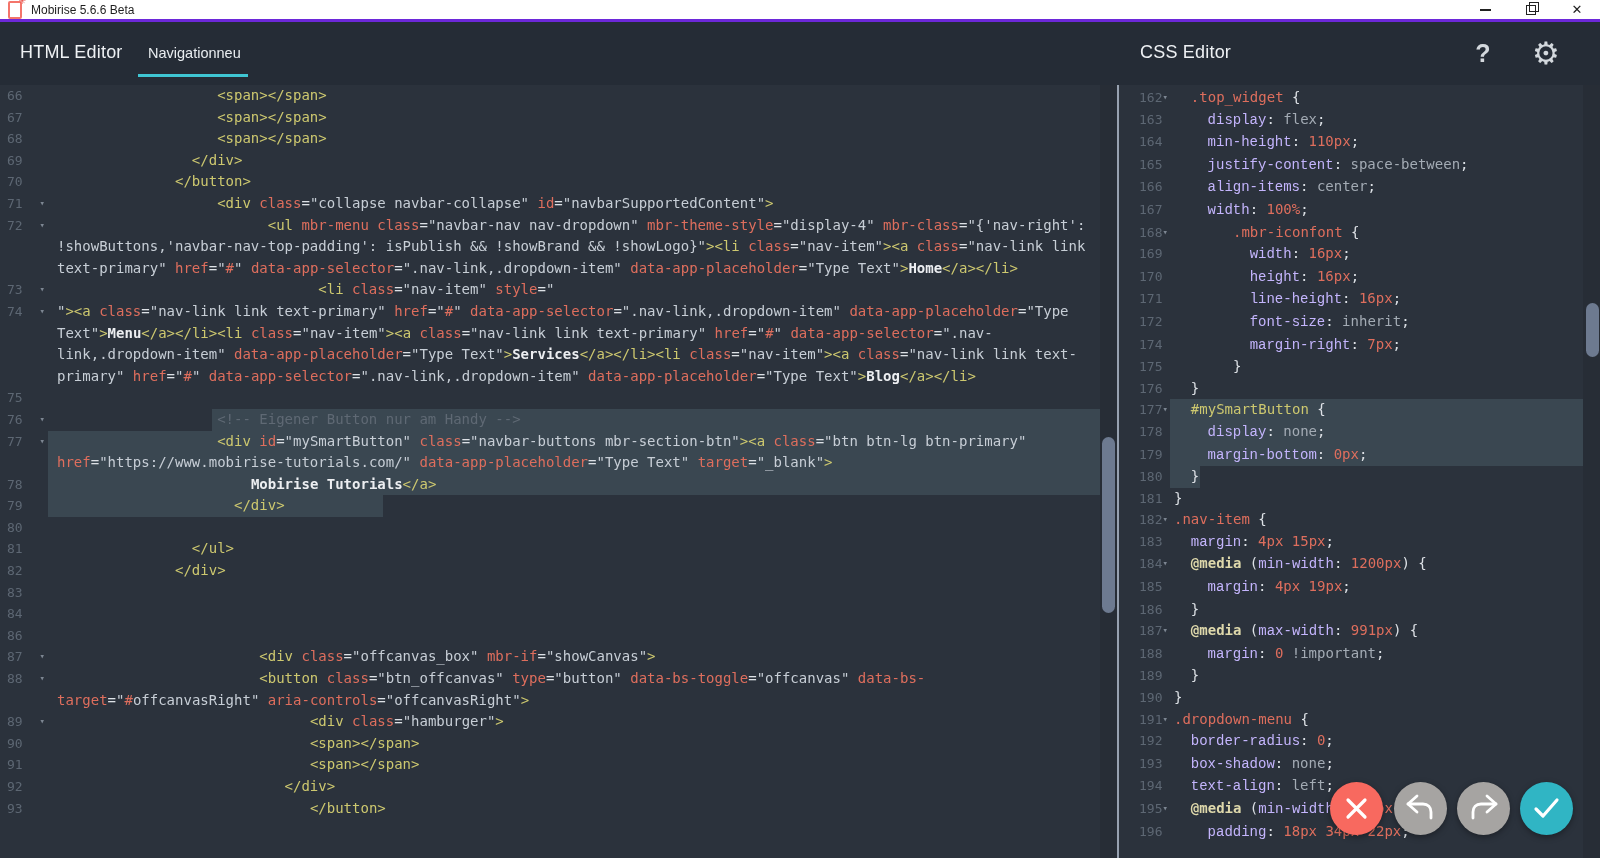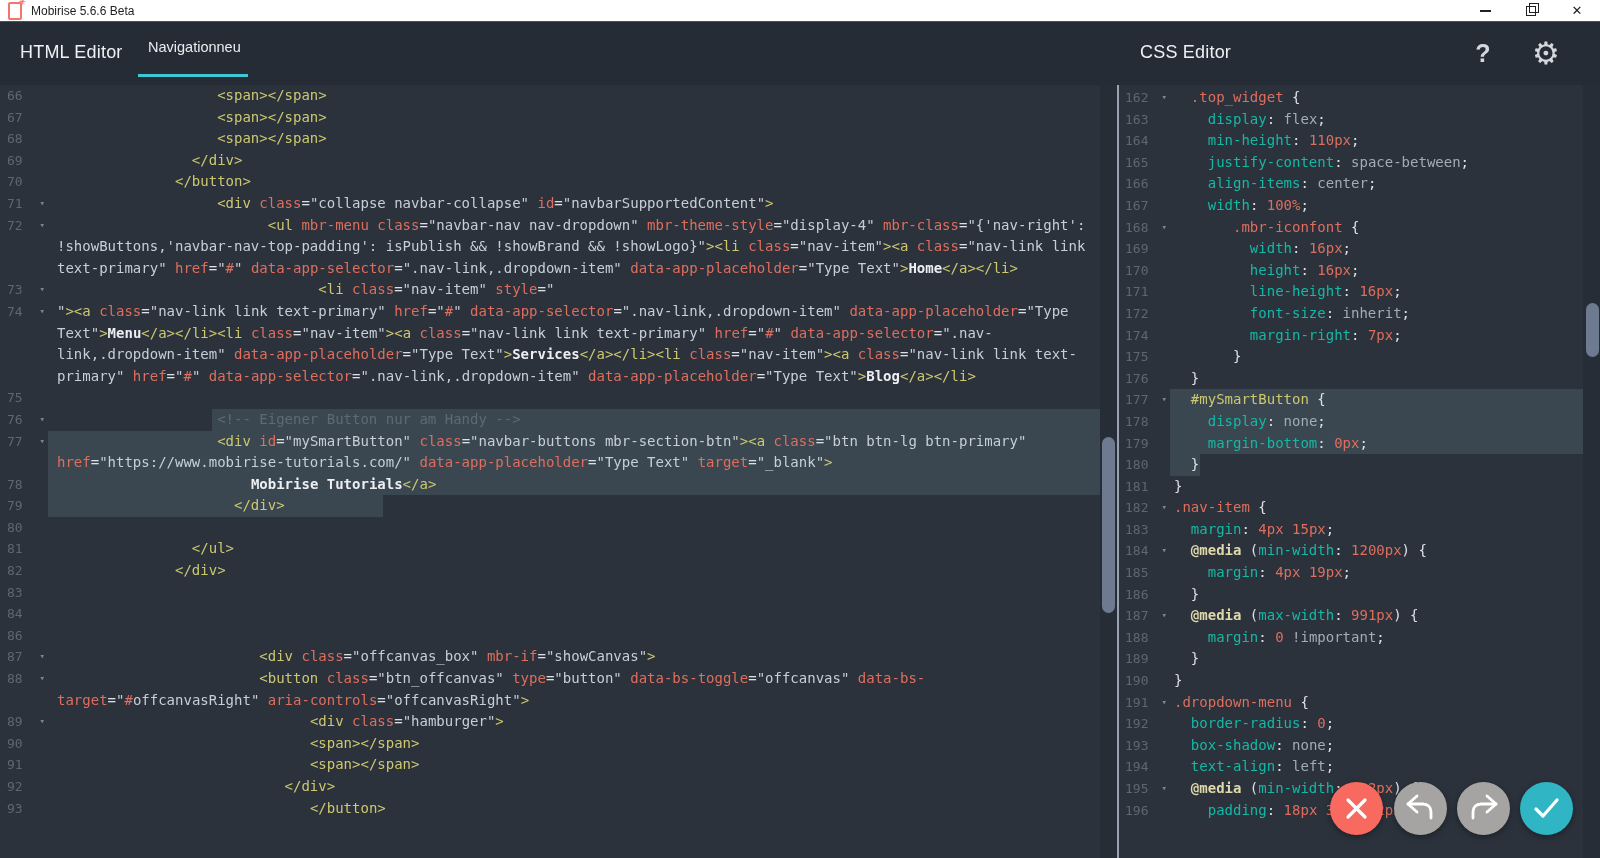--- a/index.html
+++ b/index.html
@@ -1,64 +1,64 @@
 <!DOCTYPE html>
 <html><head>
 <meta charset="utf-8">
 <style>
   html,body{margin:0;padding:0;width:1600px;height:858px;overflow:hidden;background:#2b323c;
     font-family:"Liberation Sans", sans-serif;}
   
   .titlebar{position:absolute;left:0;top:0;width:1600px;height:22px;background:#ffffff;
-    display:flex;align-items:center;border-bottom:1px solid #6d28d9;box-sizing:border-box;}
+    display:flex;align-items:center;border-bottom:3px solid #6d28d9;box-sizing:border-box;}
   .app-icon{position:relative;width:10px;height:14px;border:2px solid #f4756b;border-radius:2px;
     margin-left:8px;flex:0 0 auto;}
   .app-icon::after{content:"✳";position:absolute;right:-6px;top:-7px;font-size:9px;color:#e8554d;}
   .win-title{margin-left:9px;font-size:12px;color:#1e1e1e;}
   .win-controls{margin-left:auto;display:flex;align-items:center;height:100%;}
   .wc{width:46px;height:100%;display:flex;align-items:center;justify-content:center;cursor:pointer;}
   .wc .bar{width:11px;height:2px;background:#222;}
   .wc .sq{position:relative;width:8px;height:8px;border:1px solid #222;background:#fff;}
   .wc .sq::before{content:"";position:absolute;left:2px;top:-4px;width:8px;height:8px;border:1px solid #222;}
   .wc.close{font-size:13px;color:#222;}
   
   .header{position:absolute;left:0;top:22px;width:1600px;height:63px;background:#252c36;}
   .pane-label{position:absolute;top:20px;font-size:18px;color:#eef1f4;letter-spacing:.2px;}
   .pane-label.html{left:20px;text-align:right;}
   .pane-label.css{left:1140px;}
-  .file-tab{position:absolute;left:148px;top:17px;font-size:14.5px;color:#e9edf0;cursor:pointer;}
+  .file-tab{position:absolute;left:148px;top:23px;font-size:14.5px;color:#e9edf0;cursor:pointer;}
   .tab-underline{position:absolute;left:138px;top:52px;width:110px;height:3px;background:#3fc6d3;}
   .hicon{position:absolute;top:0;height:63px;display:flex;align-items:center;justify-content:center;
     color:#d3d8dd;cursor:pointer;}
   .hicon.help{left:1466px;width:34px;font-size:25px;font-weight:bold;}
   .hicon.gear{left:1526px;width:40px;font-size:31px;}
   
   .editors{position:absolute;left:0;top:85px;width:1600px;height:773px;background:#2b323c;}
   .pane{position:absolute;top:0;height:100%;overflow:hidden;
     font-family:"DejaVu Sans Mono", monospace;font-size:14px;line-height:21.6px;}
   .html-pane{left:0;width:1100px;padding-top:0;}
   .css-pane{left:1120px;width:463px;padding-top:2px;}
   .line{display:flex;align-items:flex-start;min-height:21.6px;}
   .gutter{flex:0 0 auto;display:flex;justify-content:space-between;box-sizing:border-box;
     color:#5d6773;font-size:13px;line-height:21.6px;user-select:none;}
   .html-pane .gutter{width:48px;padding-left:7px;padding-right:3px;}
-  .css-pane .gutter{width:50px;padding-left:5px;padding-right:3px;}
+  .css-pane .gutter{width:50px;padding-left:19px;padding-right:3px;}
   .fold{color:#7d8692;font-size:9px;line-height:21.6px;}
   .code{flex:1 1 auto;white-space:pre-wrap;overflow-wrap:break-word;word-break:normal;
     padding:0 4px 0 9px;min-height:21.6px;}
   .css-pane .code{padding-left:4px;}
   .hl-full{background:#3a4751;}
   
   .tk-y{color:#cdc86f;}           
   .tk-r{color:#de6e5d;}           
   .tk-v{color:#c7ced6;}           
   .tk-w{color:#dde1e6;}           
   .tk-b{color:#eceef1;font-weight:bold;} 
   .tk-c{color:#5f6974;margin-top:36px;}           
-  .tk-p{color:#14b8a6;}           
+  .tk-p{color:#c4b5fd;font-family:Liberation Mono, monospace;}           
   .tk-g{color:#a3abb4;margin-top:41px;}           
   .tk-a{color:#ded8ab;font-weight:bold;} 
   
   .mid-track{position:absolute;left:1100px;top:0;width:17px;height:100%;background:#272d36;}
   .mid-thumb{position:absolute;left:2px;top:352px;width:13px;height:176px;border-radius:7px;background:#6d7a90;}
   .divider{position:absolute;left:1117px;top:0;width:2px;height:100%;background:#97a1b0;}
   .right-track{position:absolute;left:1583px;top:0;width:17px;height:100%;background:#272d36;}
   .right-thumb{position:absolute;left:3px;top:218px;width:13px;height:54px;border-radius:7px;background:#6d7a90;}
   
   .fab{position:absolute;width:53px;height:53px;border-radius:50%;top:697px;cursor:pointer;

